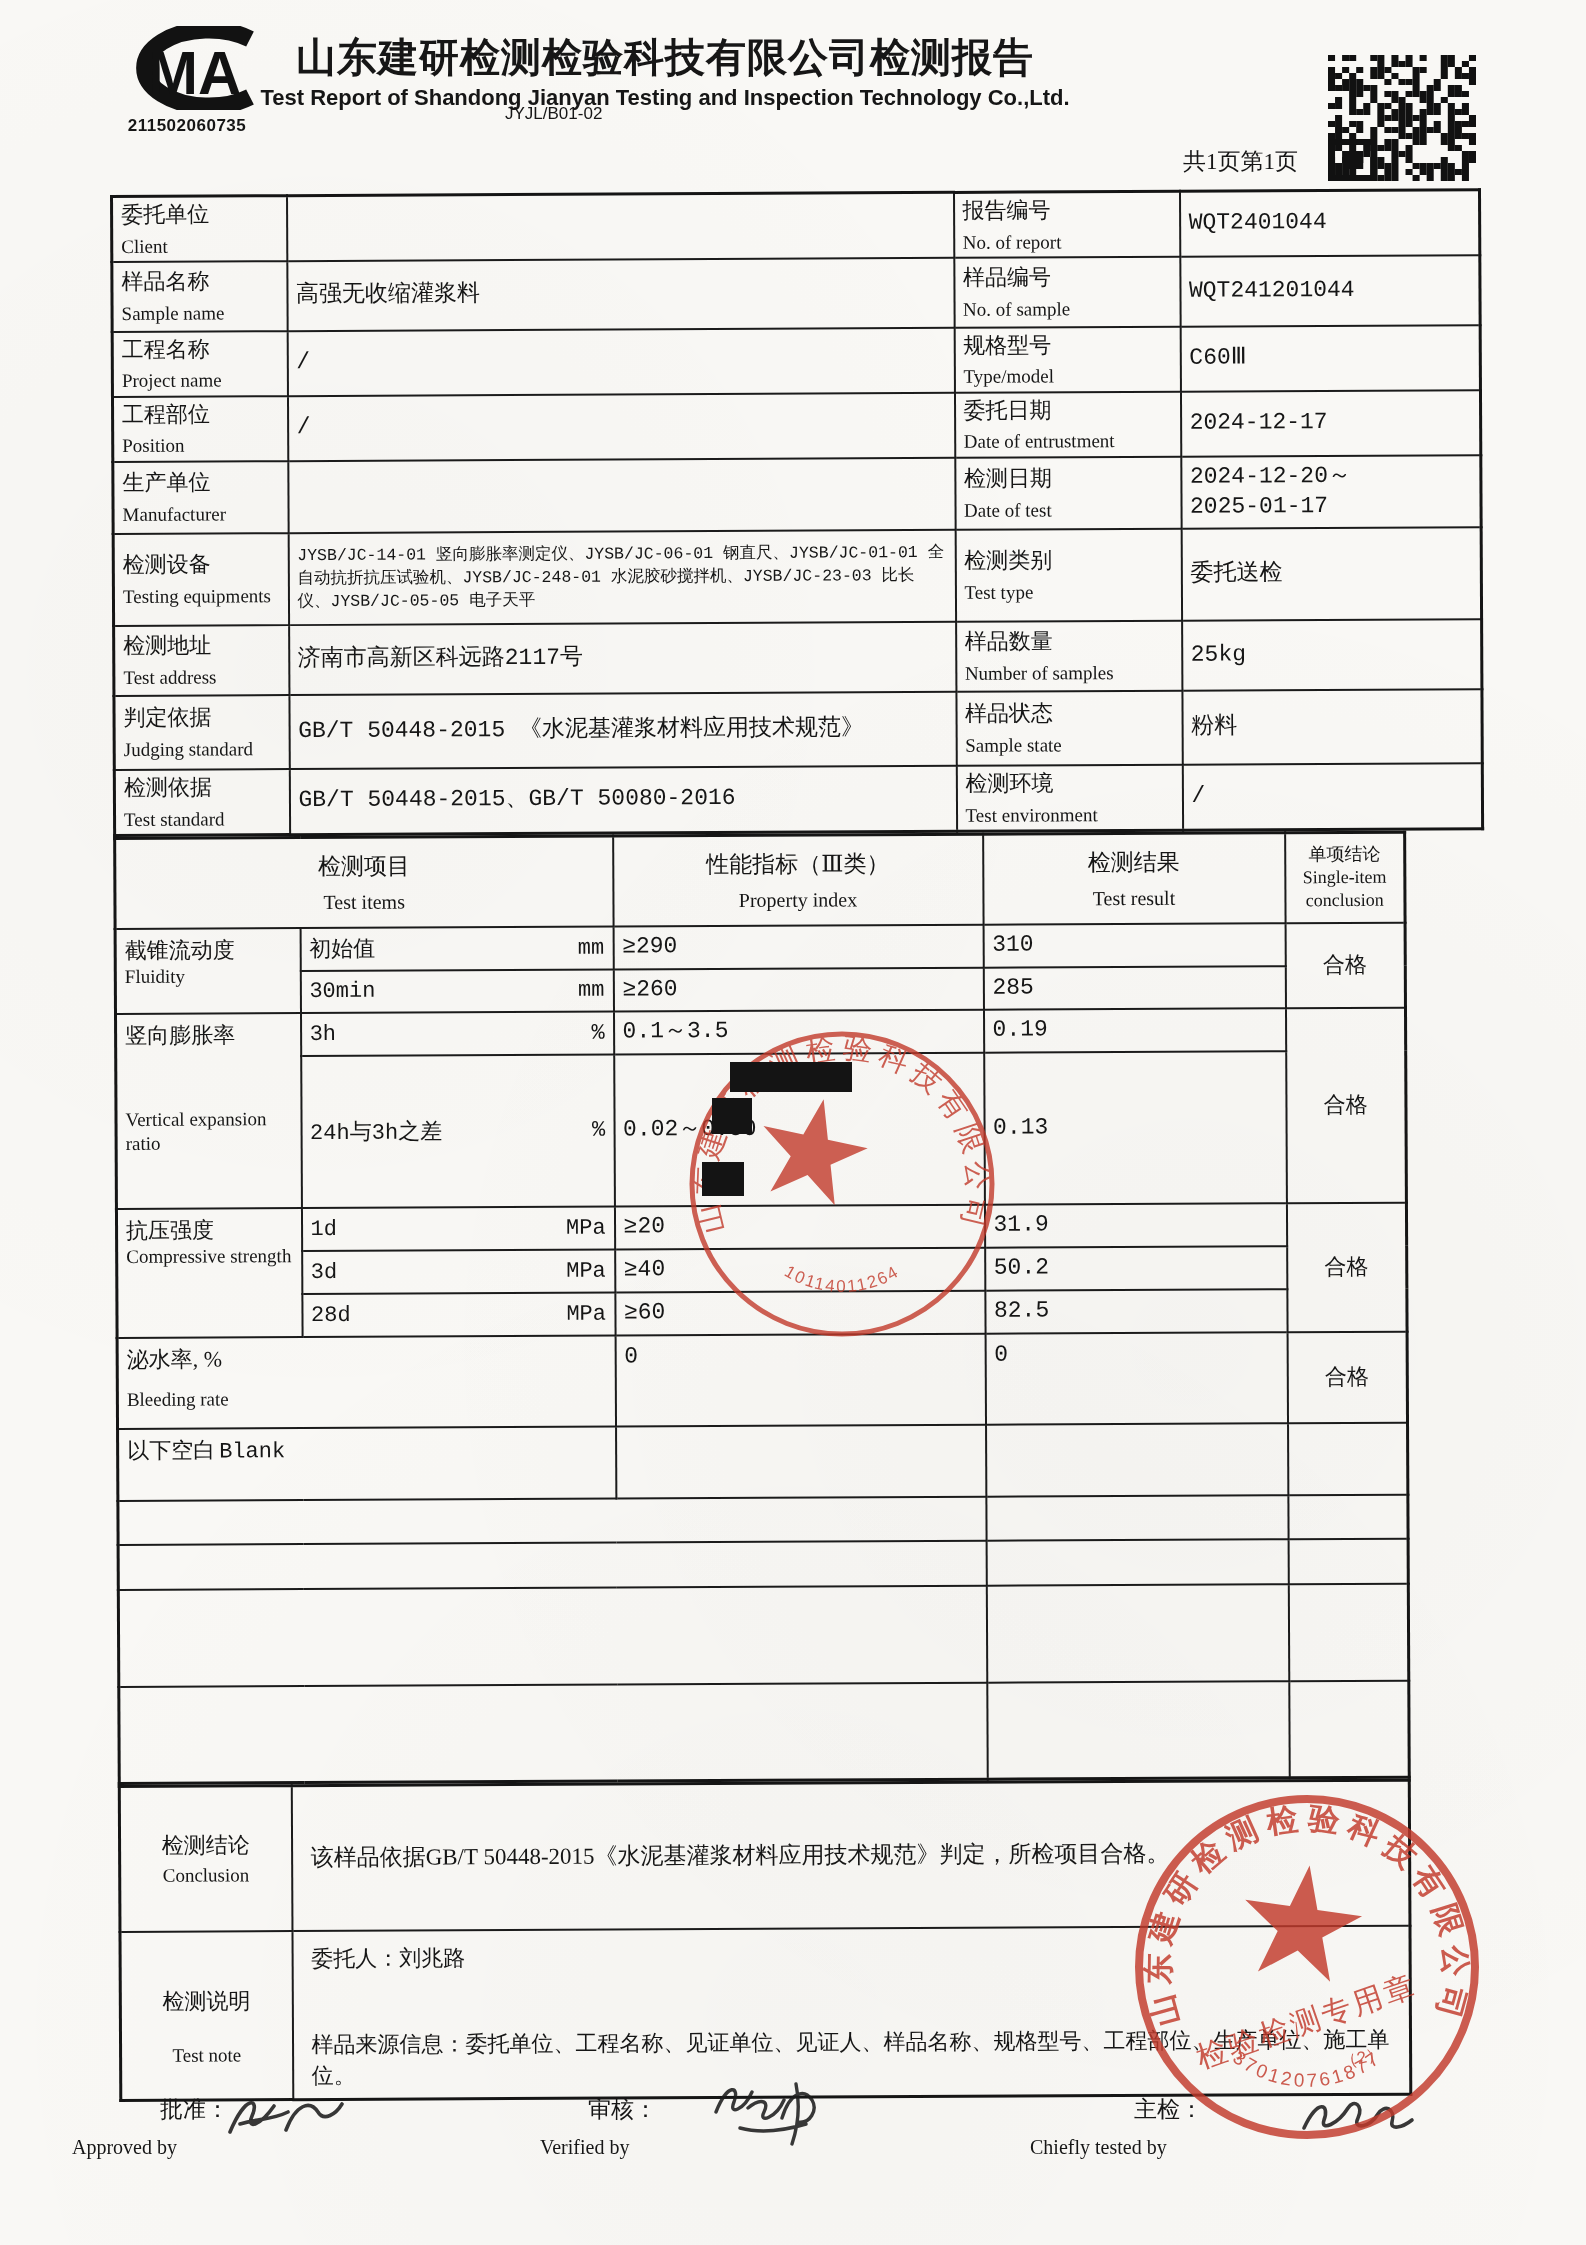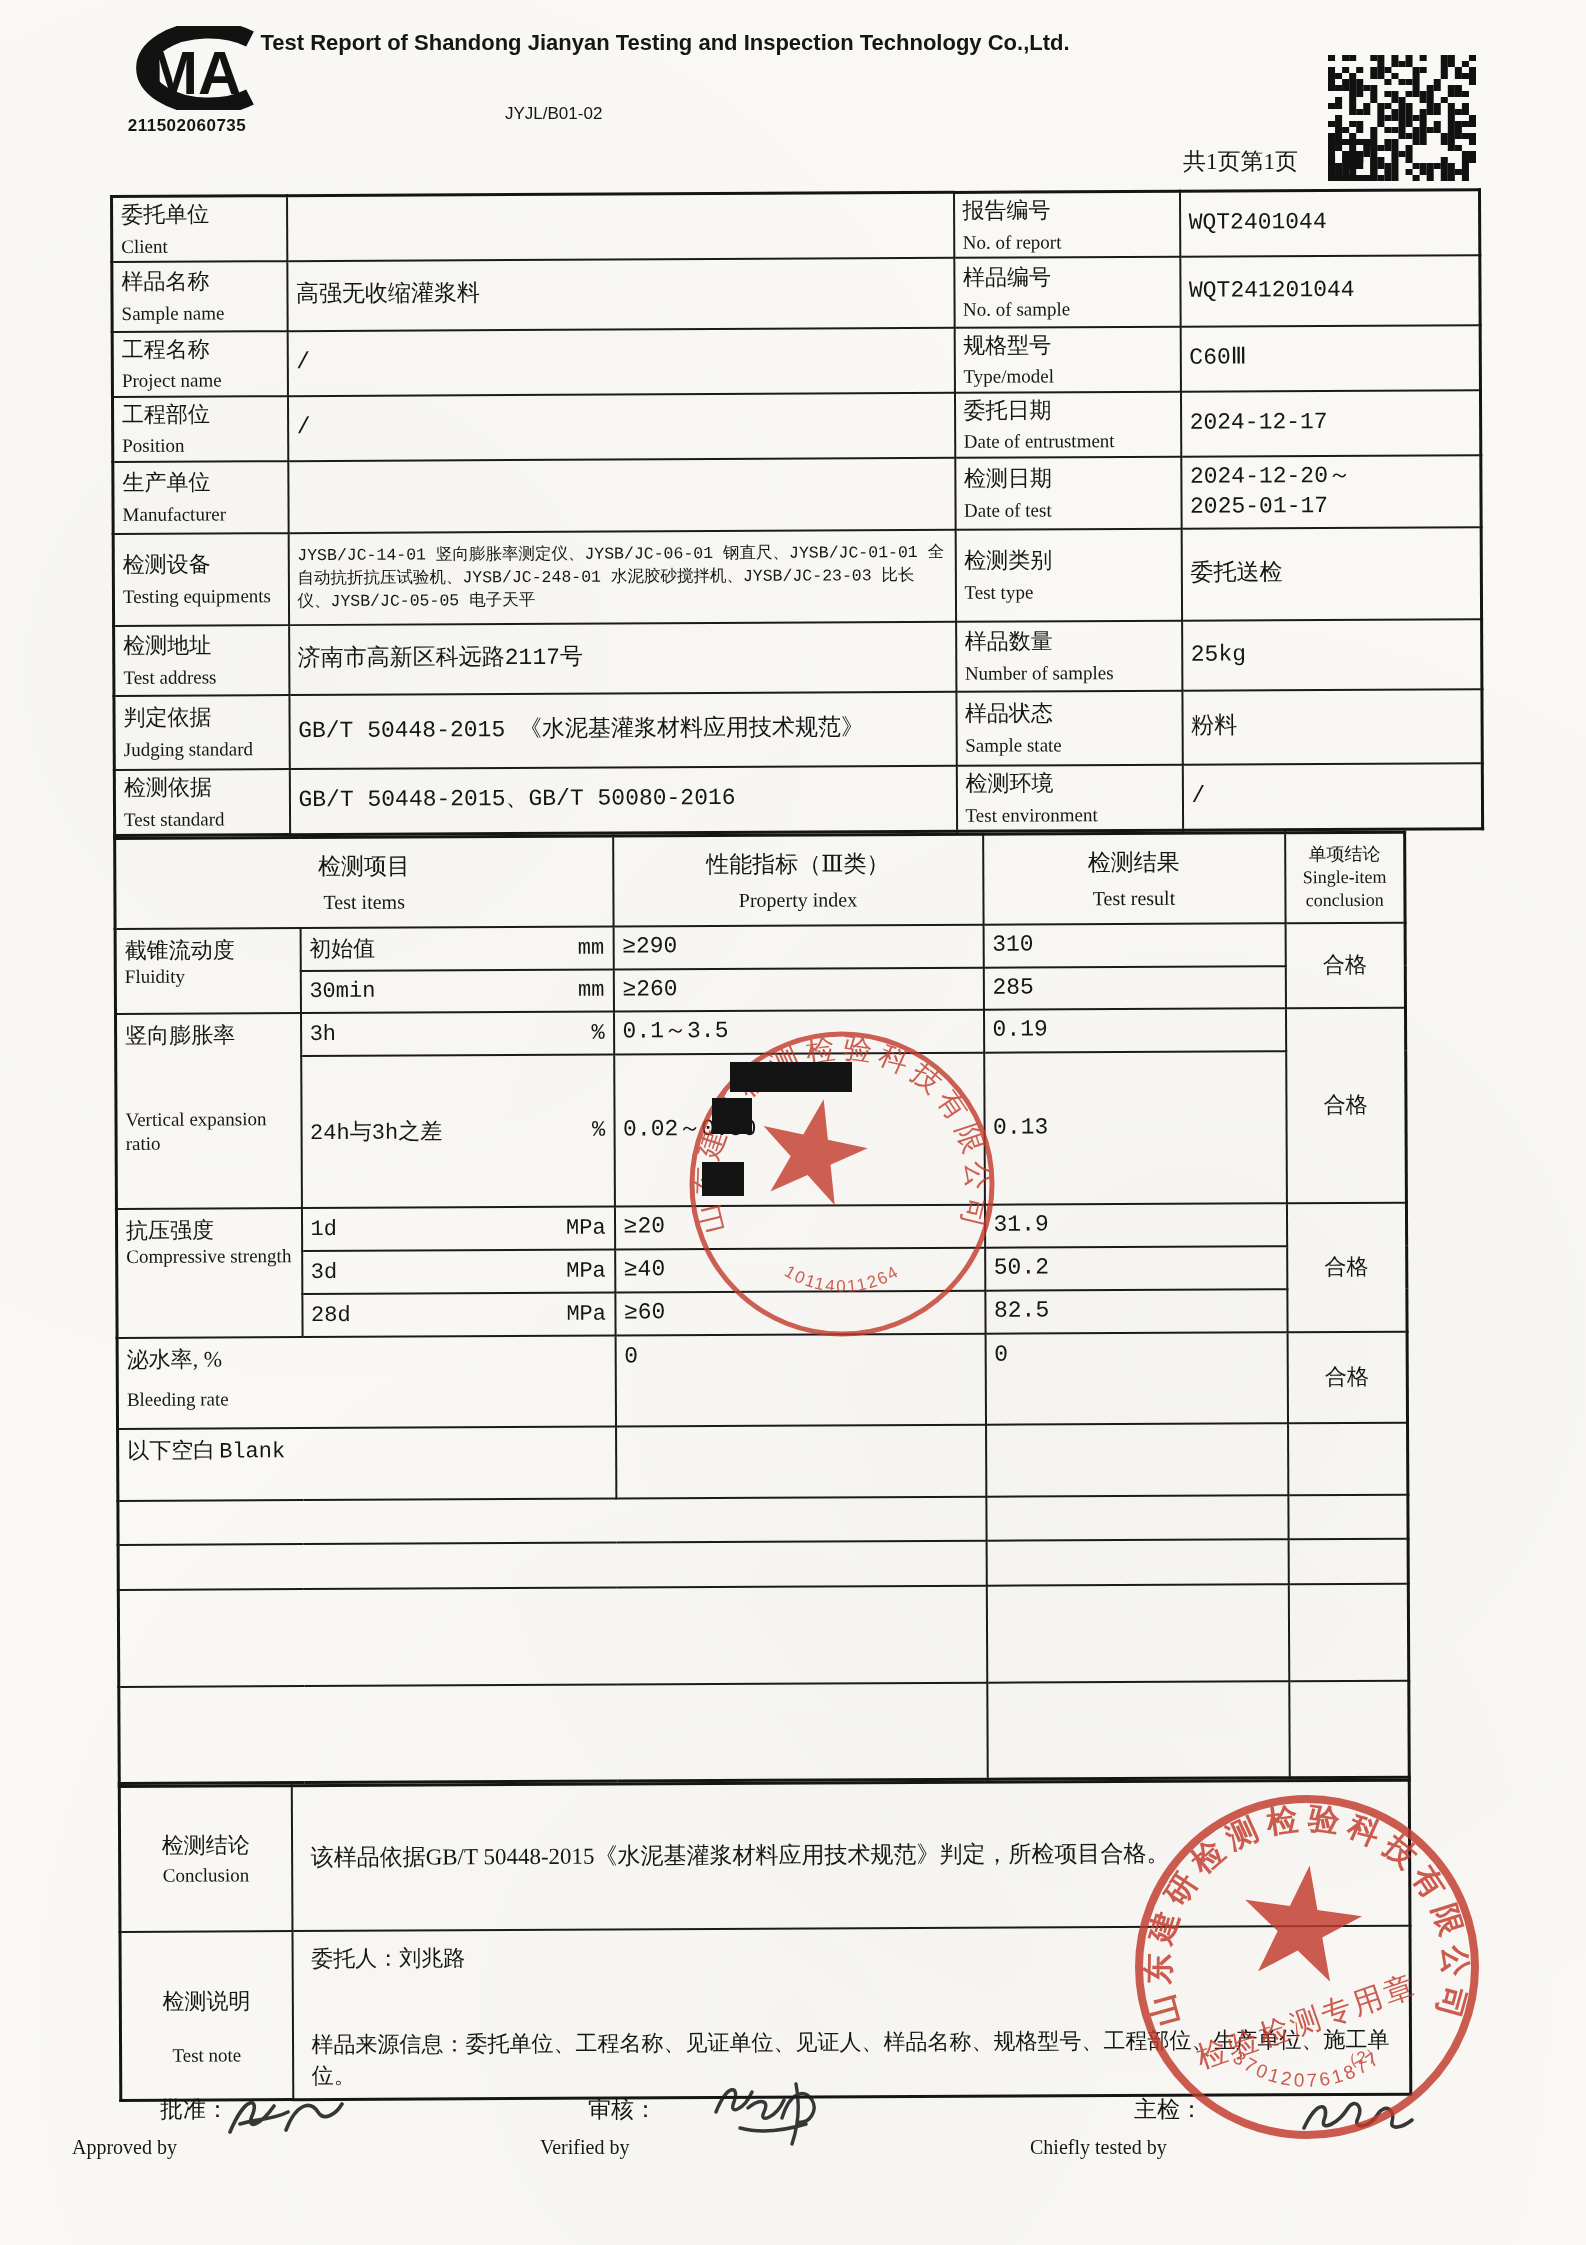--- a/index.html
+++ b/index.html
@@ -67,20 +67,21 @@
 
   <div class="cma">
     <svg width="190" height="84" viewBox="0 0 190 84">
       <path d="M158 13 A 64 38 0 1 0 158 71" fill="none" stroke="#121212" stroke-width="17"></path>
       <text x="56" y="67" font-family="Liberation Sans, sans-serif" font-weight="bold" font-size="60" transform="scale(1,1.02)" fill="#121212">MA</text>
     </svg>
     <div class="cma-num">211502060735</div>
   </div>
 
   <div class="titles">
+    <div class="title-zh">山东建研检测检验科技有限公司检测报告</div>
     <div class="title-en">Test Report of Shandong Jianyan Testing and Inspection Technology Co.,Ltd.</div>
   </div>
   <div class="form-code">JYJL/B01-02</div>
   <div class="page-note">共1页第1页</div>
 
   <svg class="qr" width="148" height="126" viewBox="0 0 126 126" preserveAspectRatio="none">
       <g fill="#111">
         <rect x="0" y="0" width="6" height="6"></rect>
         <rect x="12" y="0" width="6" height="6"></rect>
         <rect x="18" y="0" width="6" height="6"></rect>

